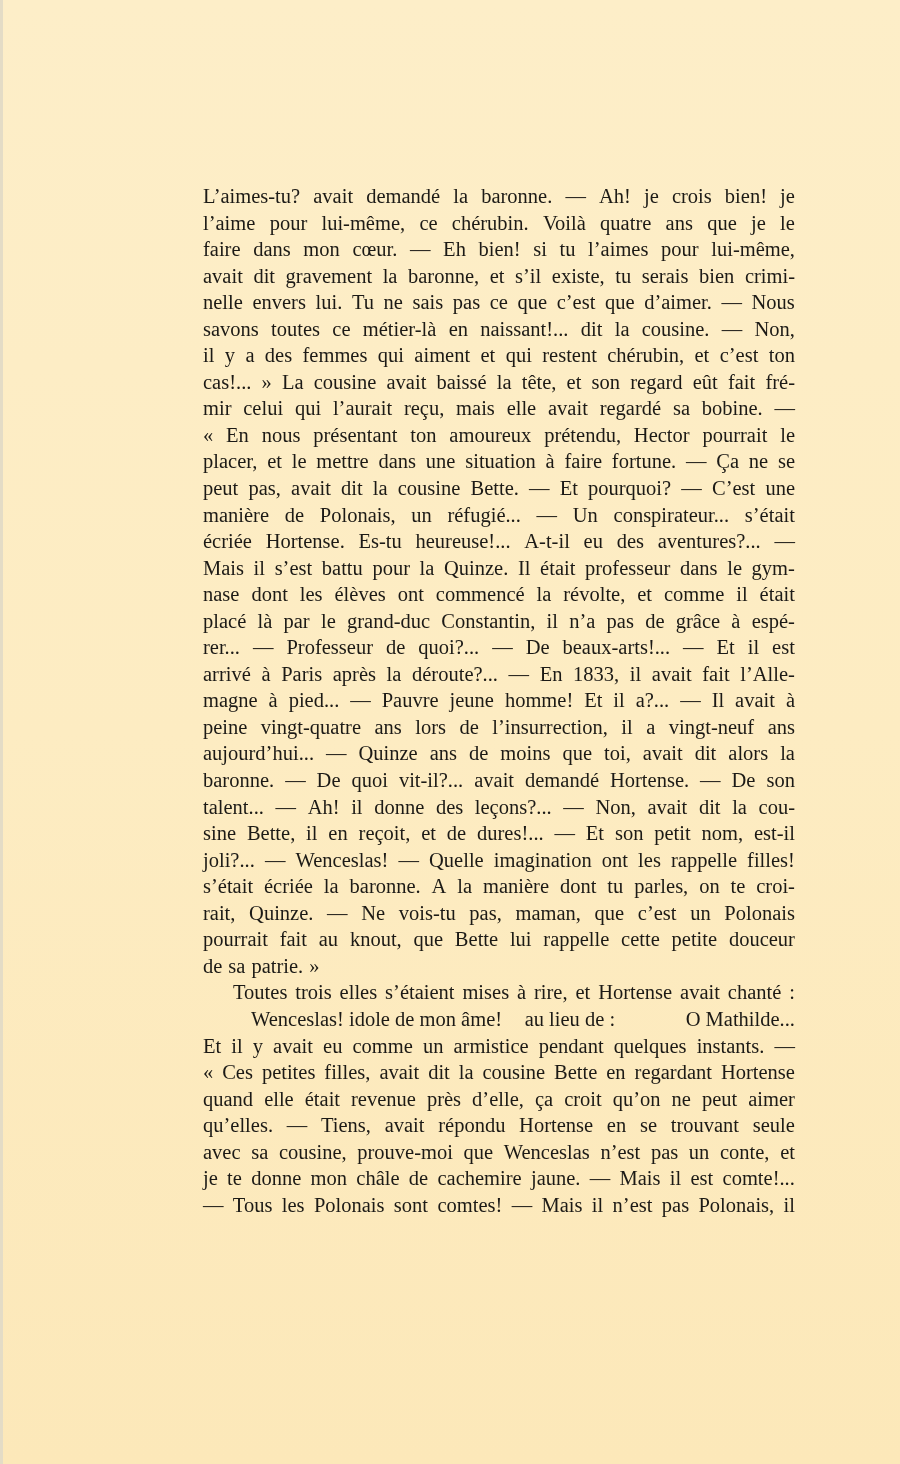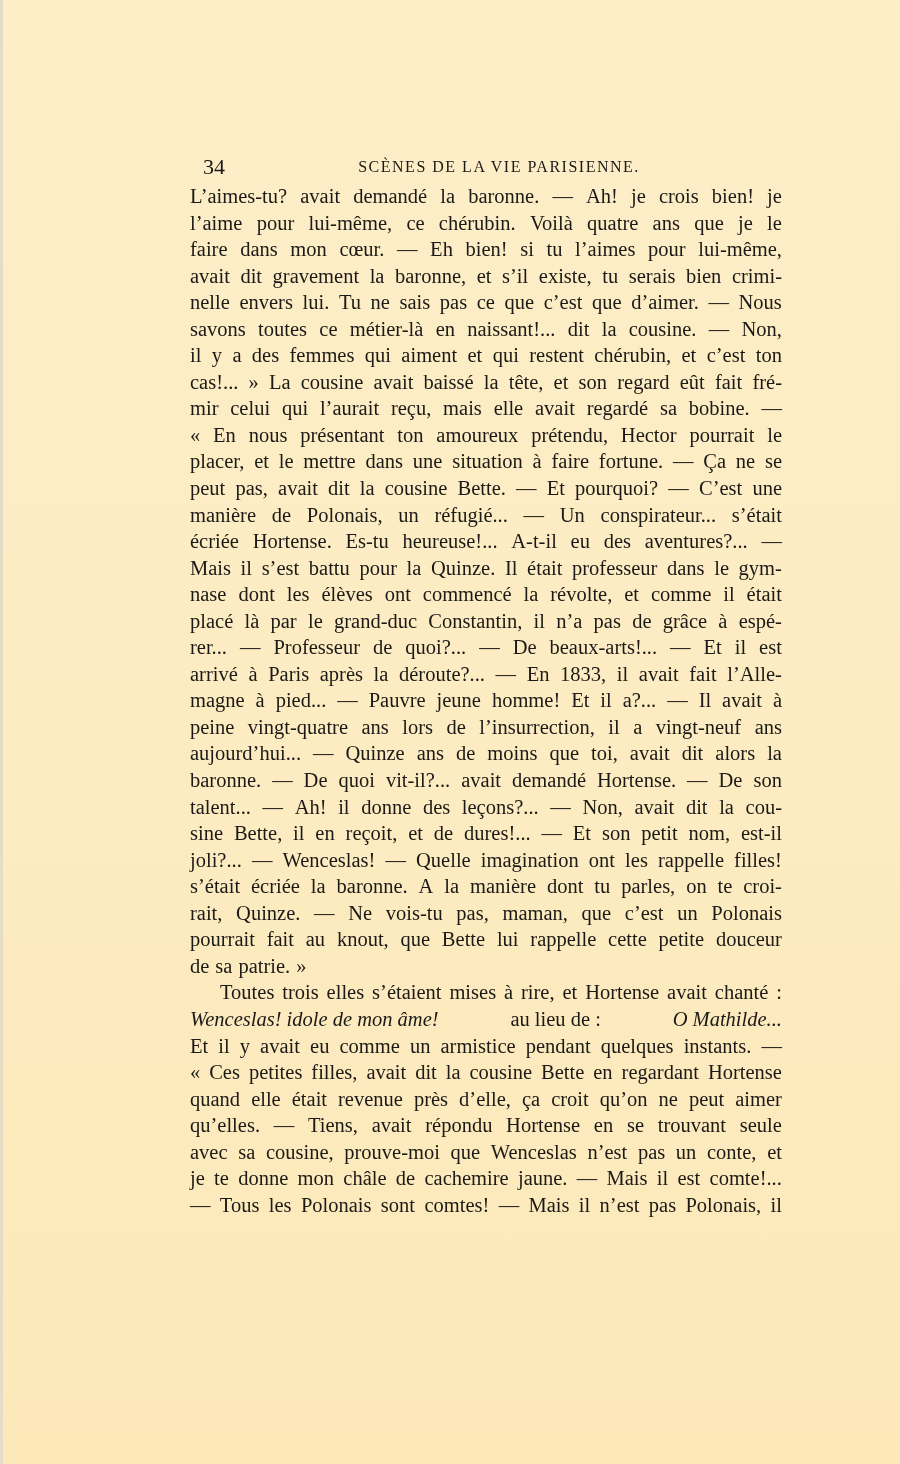--- a/index.html
+++ b/index.html
@@ -44,21 +44,21 @@
       width: 592px;
       text-align: center;
       top: 2px;
       font-size: 16px;
       letter-spacing: 1.5px;
       line-height: 22px;
       color: #1c1a16;
     }
     .body-text {
       position: absolute;
-      left: 187px;
+      left: 200px;
       top: 183px;
       width: 592px;
     }
     .line {
       height: 26.55px;
       line-height: 26.55px;
       font-size: 20.5px;
       text-align: justify;
       text-align-last: justify;
       white-space: nowrap;
@@ -68,32 +68,28 @@
     }
     .line span.w { white-space: pre; }
     .line.last {
       justify-content: flex-start;
       gap: 6px;
     }
     .line.indent {
       padding-left: 30px;
     }
     .line.italic-mix .it {
-      font-style: italic;
+      margin-left: 48px;
     }
   </style>
 </head>
 <body>
 
 <div class="page">
 
-  <div class="header">
-    <span class="page-number">34</span>
-    <span class="running-title">SCÈNES DE LA VIE PARISIENNE.</span>
-  </div>
 
   <div class="body-text">
     <div id="para1">
         <div class="line">
           <span class="w">L’aimes-tu?</span>
           <span class="w">avait</span>
           <span class="w">demandé</span>
           <span class="w">la</span>
           <span class="w">baronne.</span>
           <span class="w">—</span>

